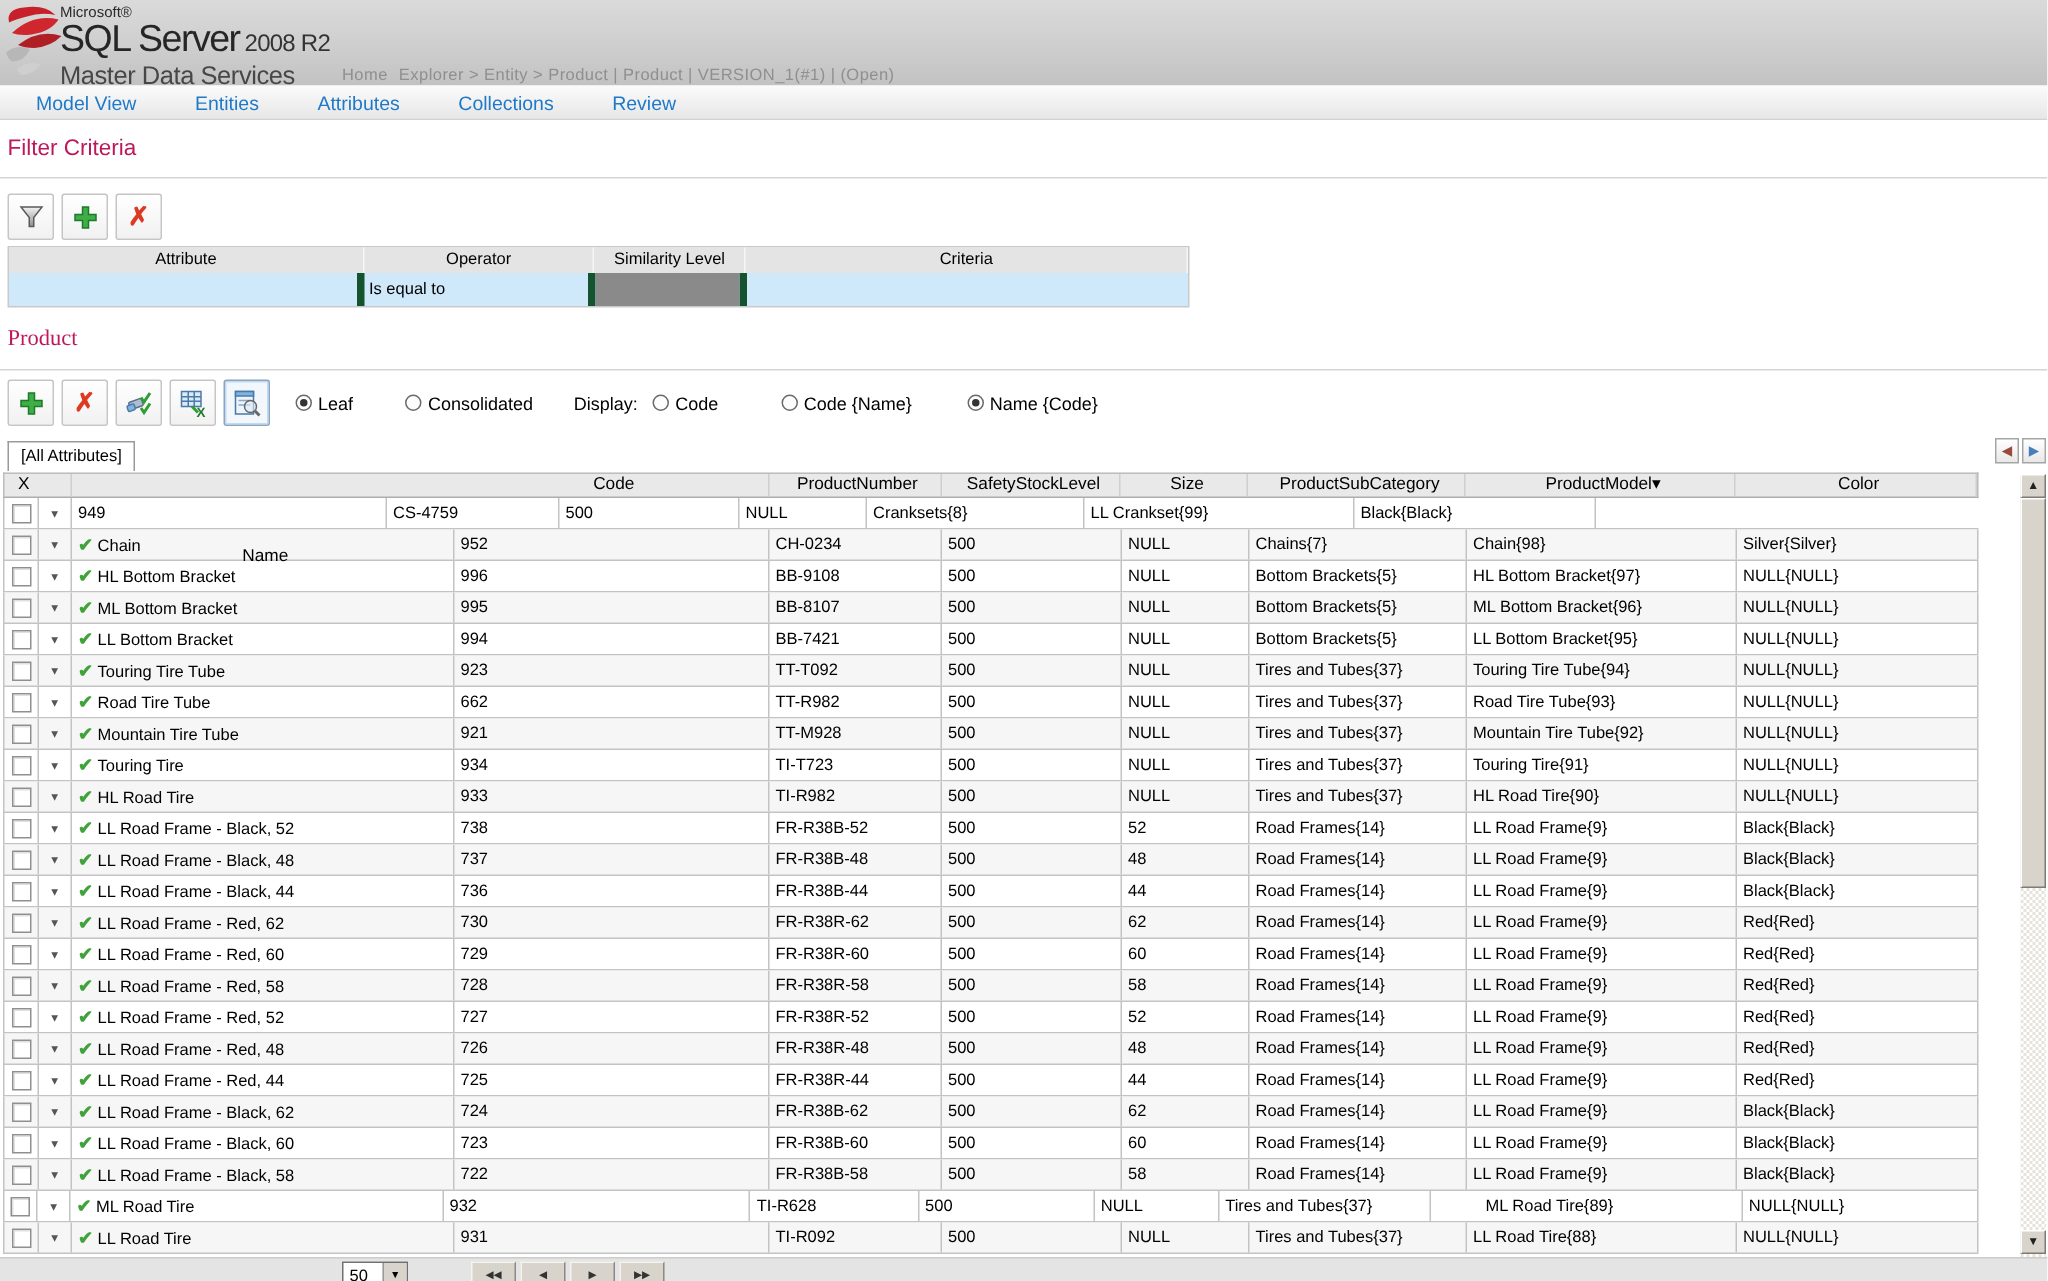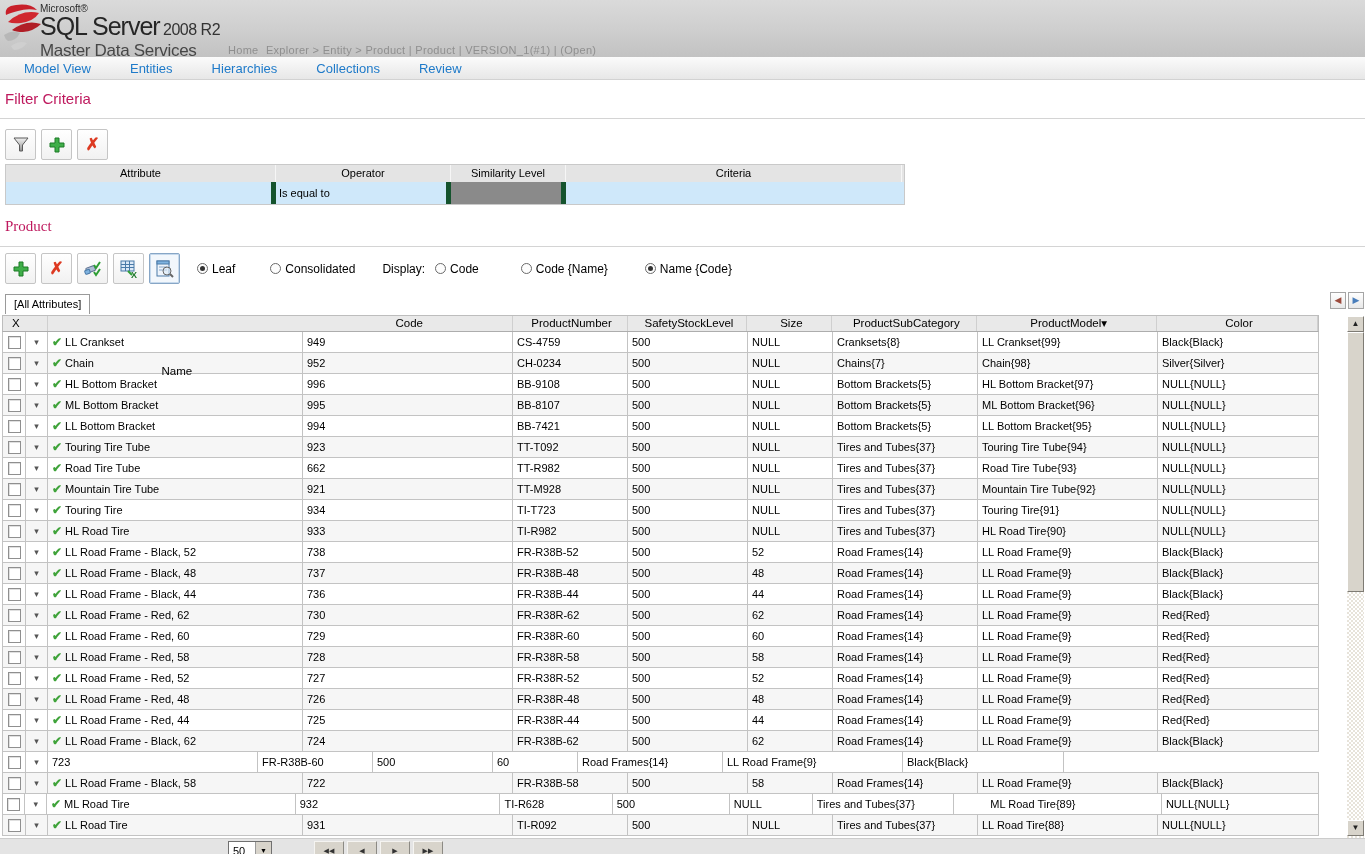--- a/index.html
+++ b/index.html
@@ -35,21 +35,21 @@
   .tbtn.sel { border:1px solid #87a6c6; box-shadow:inset 0 0 0 1px #c6d9ec; background:#f2f7fc; }
   .glyph-x { color:#dd3a22; font-size:17px; font-weight:bold; line-height:1; }
   
   .radio-row { display:flex; align-items:center; font-size:12px; }
   .radio { width:11px; height:11px; border:1px solid #6a6a6a; border-radius:50%;
     background:#fdfdfd; display:inline-block; position:relative; margin-right:4px; flex:none; }
   .radio.sel::after { content:""; position:absolute; left:2px; top:2px; width:5px; height:5px;
     border-radius:50%; background:#333; }
   .rlbl { margin-right:0; }
   
-  .ftable { position:absolute; left:5px; top:164px; width:900px; border:1px solid #c9c9c9; }
+  .ftable { position:absolute; left:5px; top:164px; width:788px; border:1px solid #c9c9c9; }
   .fhead { display:flex; height:17px; background:#e4e4e4; }
   .fhead .fcell { font-size:11px; text-align:center; line-height:17px; border-right:1px solid #f6f6f6; overflow:hidden; }
   .frow { display:flex; height:22px; background:#cfe8fa; }
   .frow .fcell { font-size:11px; line-height:22px; padding-left:3px; border-right:5px solid #14532d; overflow:hidden; }
   .simbox { width:100%; height:100%; background:#8a8a8a; }
   
   .attr-tab { position:absolute; left:5px; top:294px; height:20px; padding:0 8px;
     background:#fff; border:1px solid #9a9a9a; border-bottom:none; font-size:11px;
     line-height:19px; cursor:pointer; }
   .tab-arrows { position:absolute; left:1328px; top:292px; display:flex; }
@@ -116,21 +116,21 @@
   </div>
   <div class="crumbs">
     <span>Home</span>
     <span>Explorer &gt; Entity &gt; Product | Product | VERSION_1(#1) | (Open)</span>
   </div>
 </div>
 
 <div class="navbar">
     <div class="nav-item">Model View</div>
     <div class="nav-item">Entities</div>
-    <div class="nav-item">Hierarchies</div>
+    <div class="nav-item">Attributes</div>
     <div class="nav-item">Collections</div>
     <div class="nav-item">Review</div>
   </div>
 
 <div class="sec-title" style="top:90px;">Filter Criteria</div>
 <div class="hr" style="top:118px;"></div>
 
 <div class="toolbar" style="top:129px;">
   <div class="tbtn">
     <svg width="18" height="18" viewBox="0 0 18 18">
@@ -246,21 +246,20 @@
       <div class="gcell" style="width: 161px;">Color</div>
     </div>
   <div>
       <div class="grow">
         <div class="gcell cell-chk" style="width: 23px;">
           <div class="chkbox"></div>
         </div>
         <div class="gcell cell-dd" style="width: 22px;">
           <span>▾</span>
         </div>
-        <div class="gcell" style="width: 255px;"><span class="okmark">✔</span>LL Crankset</div>
         <div class="gcell" style="width: 210px;">949</div>
         <div class="gcell" style="width: 115px;">CS-4759</div>
         <div class="gcell" style="width: 120px;">500</div>
         <div class="gcell" style="width: 85px;">NULL</div>
         <div class="gcell" style="width: 145px;">Cranksets{8}</div>
         <div class="gcell" style="width: 180px;">LL Crankset{99}</div>
         <div class="gcell" style="width: 161px;">Black{Black}</div>
       </div>
       <div class="grow alt">
         <div class="gcell cell-chk" style="width: 23px;">
@@ -566,20 +565,21 @@
         <div class="gcell" style="width: 180px;">LL Road Frame{9}</div>
         <div class="gcell" style="width: 161px;">Black{Black}</div>
       </div>
       <div class="grow">
         <div class="gcell cell-chk" style="width: 23px;">
           <div class="chkbox"></div>
         </div>
         <div class="gcell cell-dd" style="width: 22px;">
           <span>▾</span>
         </div>
+        <div class="gcell" style="width: 255px;"><span class="okmark">✔</span>LL Road Frame - Black, 60</div>
         <div class="gcell" style="width: 210px;">723</div>
         <div class="gcell" style="width: 115px;">FR-R38B-60</div>
         <div class="gcell" style="width: 120px;">500</div>
         <div class="gcell" style="width: 85px;">60</div>
         <div class="gcell" style="width: 145px;">Road Frames{14}</div>
         <div class="gcell" style="width: 180px;">LL Road Frame{9}</div>
         <div class="gcell" style="width: 161px;">Black{Black}</div>
       </div>
       <div class="grow alt">
         <div class="gcell cell-chk" style="width: 23px;">

